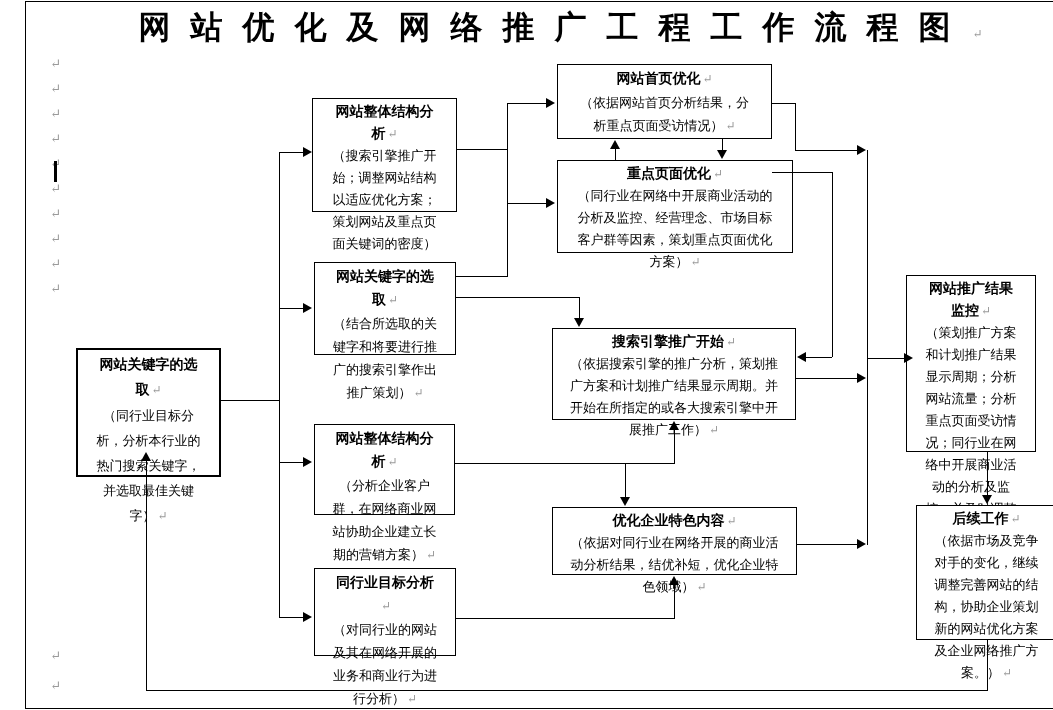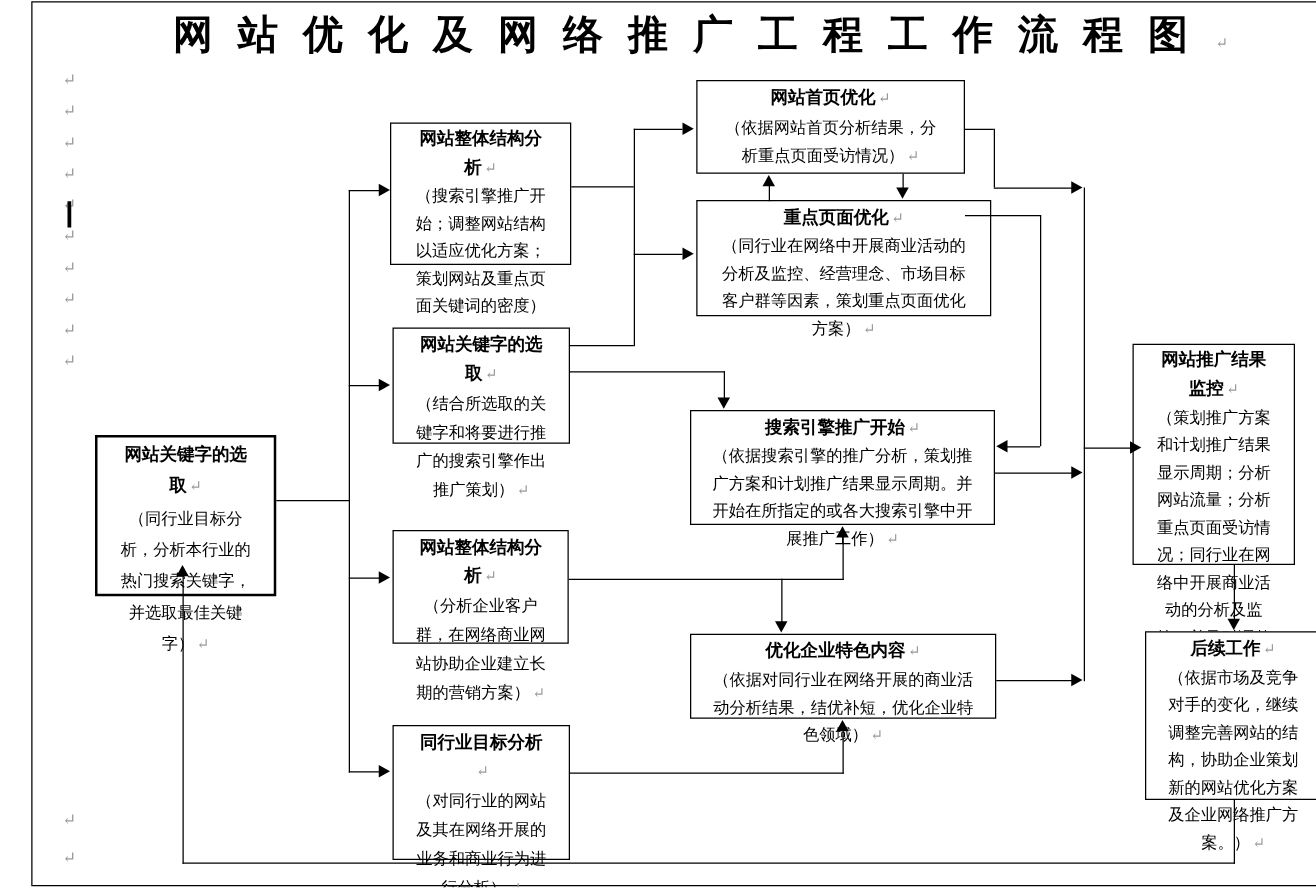--- a/index.html
+++ b/index.html
@@ -60,21 +60,21 @@
   <div class="box lh23" style="left:290px;top:262px;width:142px;height:93px">
     <div class="bt"><span>网站关键字的选取</span><span class="pm">↵</span></div>
     <div class="bb"><span>（结合所选取的关键字和将要进行推广的搜索引擎作出推广策划）</span><span class="pm">↵</span></div>
   </div>
 
   <div class="box lh23" style="left:290px;top:424px;width:141px;height:91px">
     <div class="bt"><span>网站整体结构分析</span><span class="pm">↵</span></div>
     <div class="bb"><span>（分析企业客户群，在网络商业网站协助企业建立长期的营销方案）</span><span class="pm">↵</span></div>
   </div>
 
-  <div class="box lh23" style="left:290px;top:580px;width:142px;height:108px">
+  <div class="box lh23" style="left:290px;top:568px;width:142px;height:88px">
     <div class="bt"><span>同行业目标分析</span><span class="pm">↵</span></div>
     <div class="bb"><span>（对同行业的网站及其在网络开展的业务和商业行为进行分析）</span><span class="pm">↵</span></div>
   </div>
 
   <div class="box lh23" style="left:533px;top:64px;width:215px;height:75px">
     <div class="bt"><span>网站首页优化</span><span class="pm">↵</span></div>
     <div class="bb"><span>（依据网站首页分析结果，分析重点页面受访情况）</span><span class="pm">↵</span></div>
   </div>
 
   <div class="box lh22" style="left:533px;top:160px;width:236px;height:93px">

